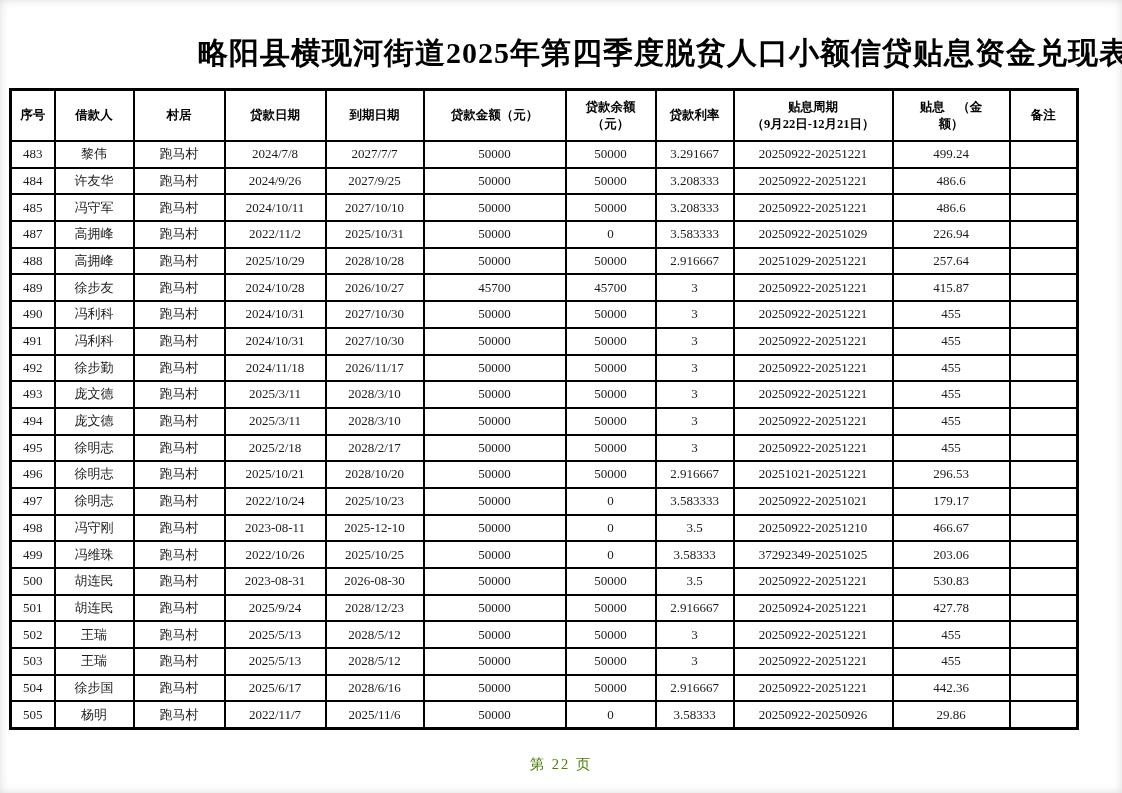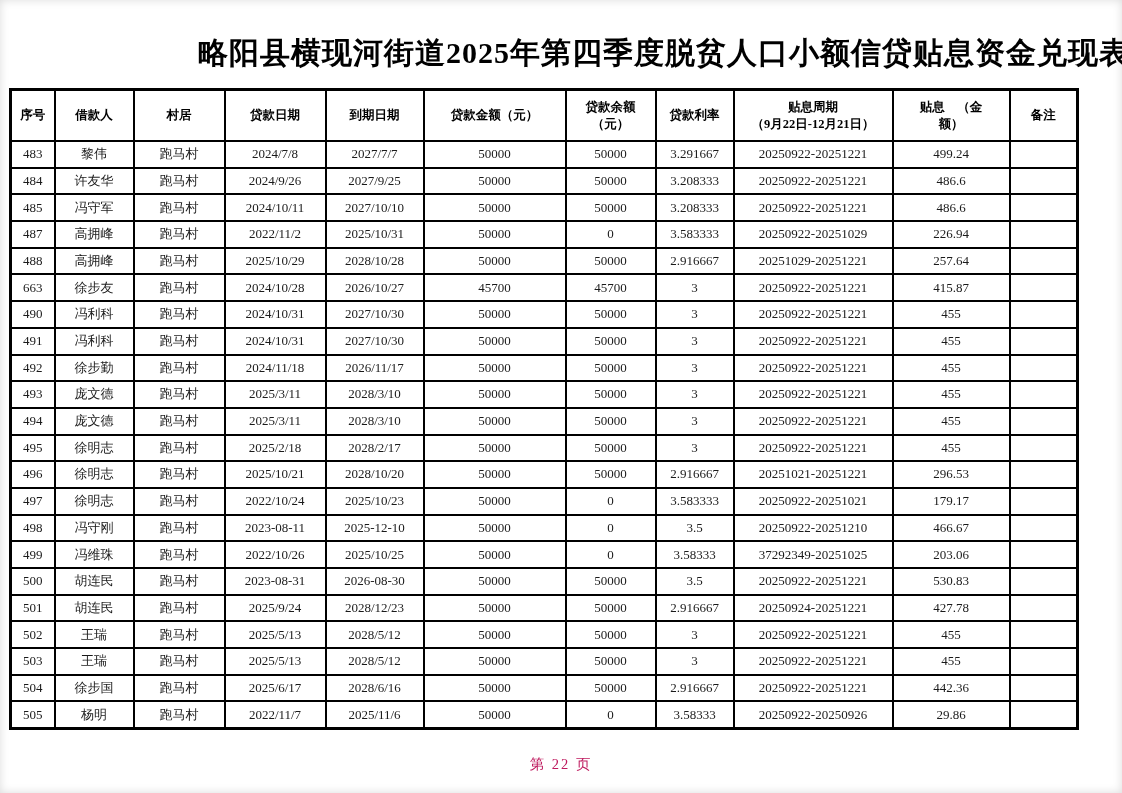--- a/index.html
+++ b/index.html
@@ -62,21 +62,21 @@
     white-space: nowrap;
     color: #1a1a1a;
   }
   .page-footer {
     position: absolute;
     top: 755px;
     left: 0;
     width: 100%;
     text-align: center;
     font-size: 14.5px;
-    color: #be185d;
+    color: #4d7c0f;
     letter-spacing: 2px;
   }
 </style>
 </head>
 <body>
 
 <div class="page">
 
   <div class="page-title">略阳县横现河街道2025年第四季度脱贫人口小额信贷贴息资金兑现表</div>
 
@@ -173,21 +173,21 @@
         <td>2025/10/29</td>
         <td>2028/10/28</td>
         <td>50000</td>
         <td>50000</td>
         <td>2.916667</td>
         <td>20251029-20251221</td>
         <td>257.64</td>
         <td></td>
       </tr>
         <tr>
-        <td>663</td>
+        <td>489</td>
         <td>徐步友</td>
         <td>跑马村</td>
         <td>2024/10/28</td>
         <td>2026/10/27</td>
         <td>45700</td>
         <td>45700</td>
         <td>3</td>
         <td>20250922-20251221</td>
         <td>415.87</td>
         <td></td>

